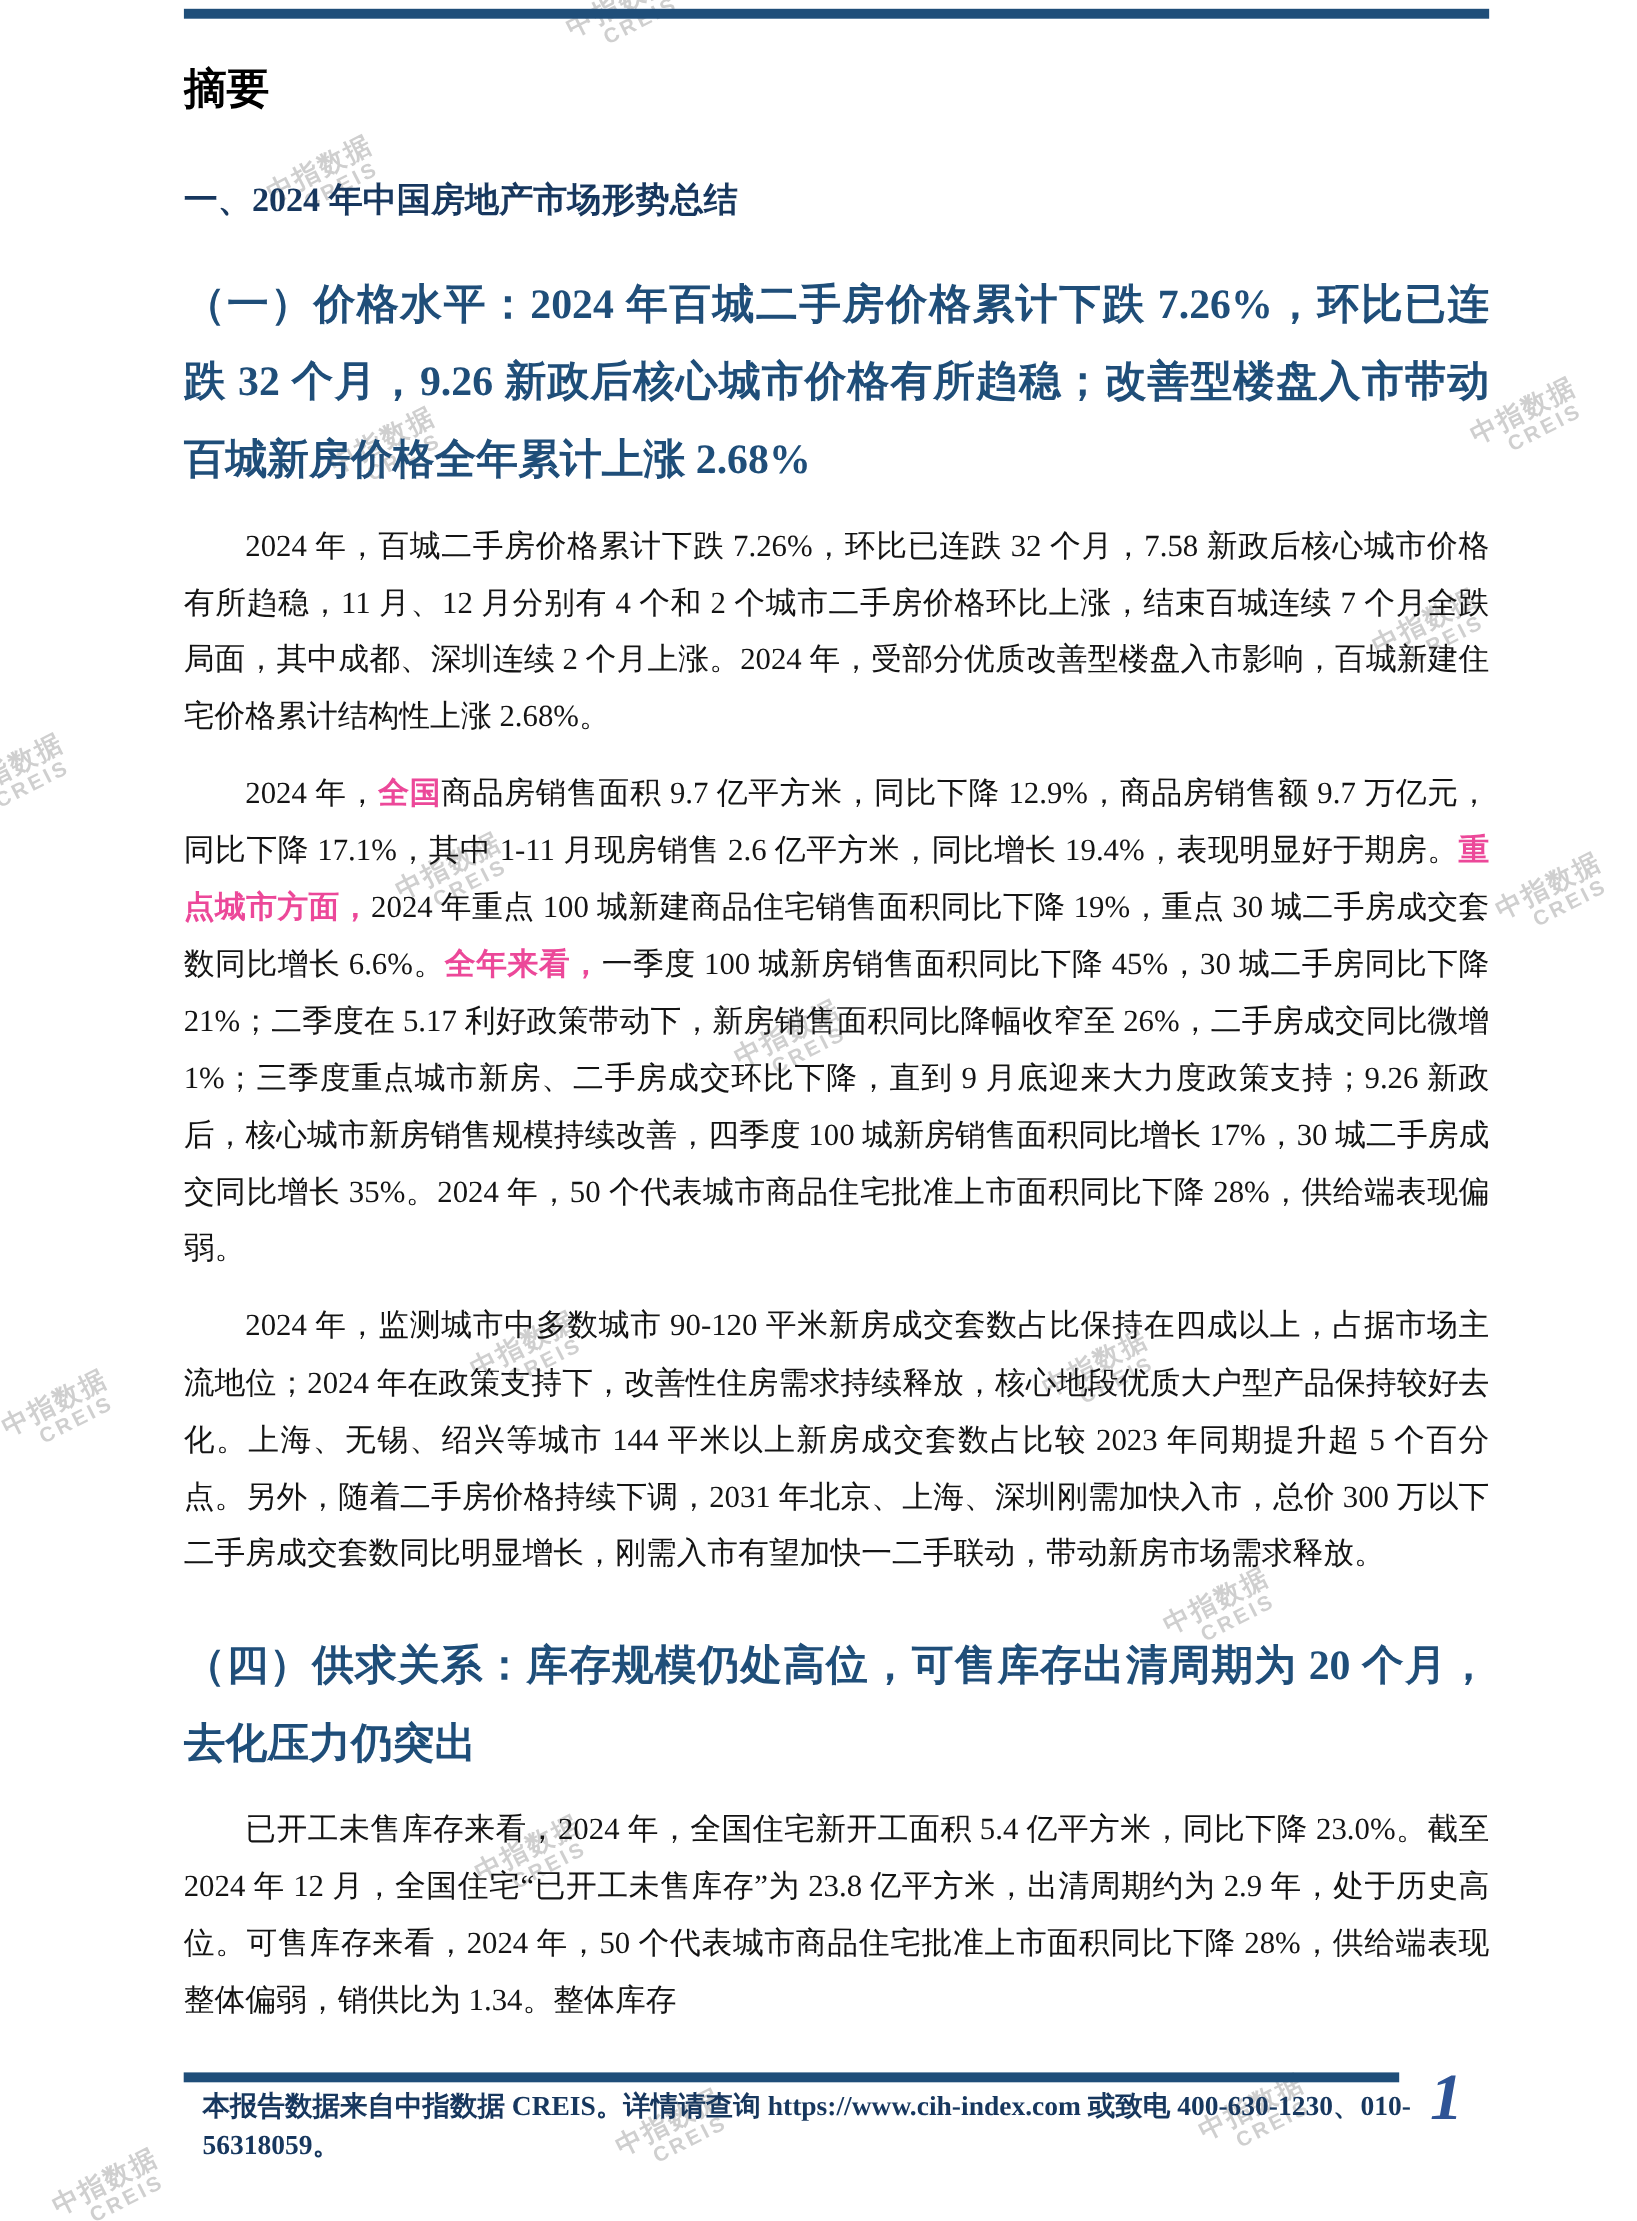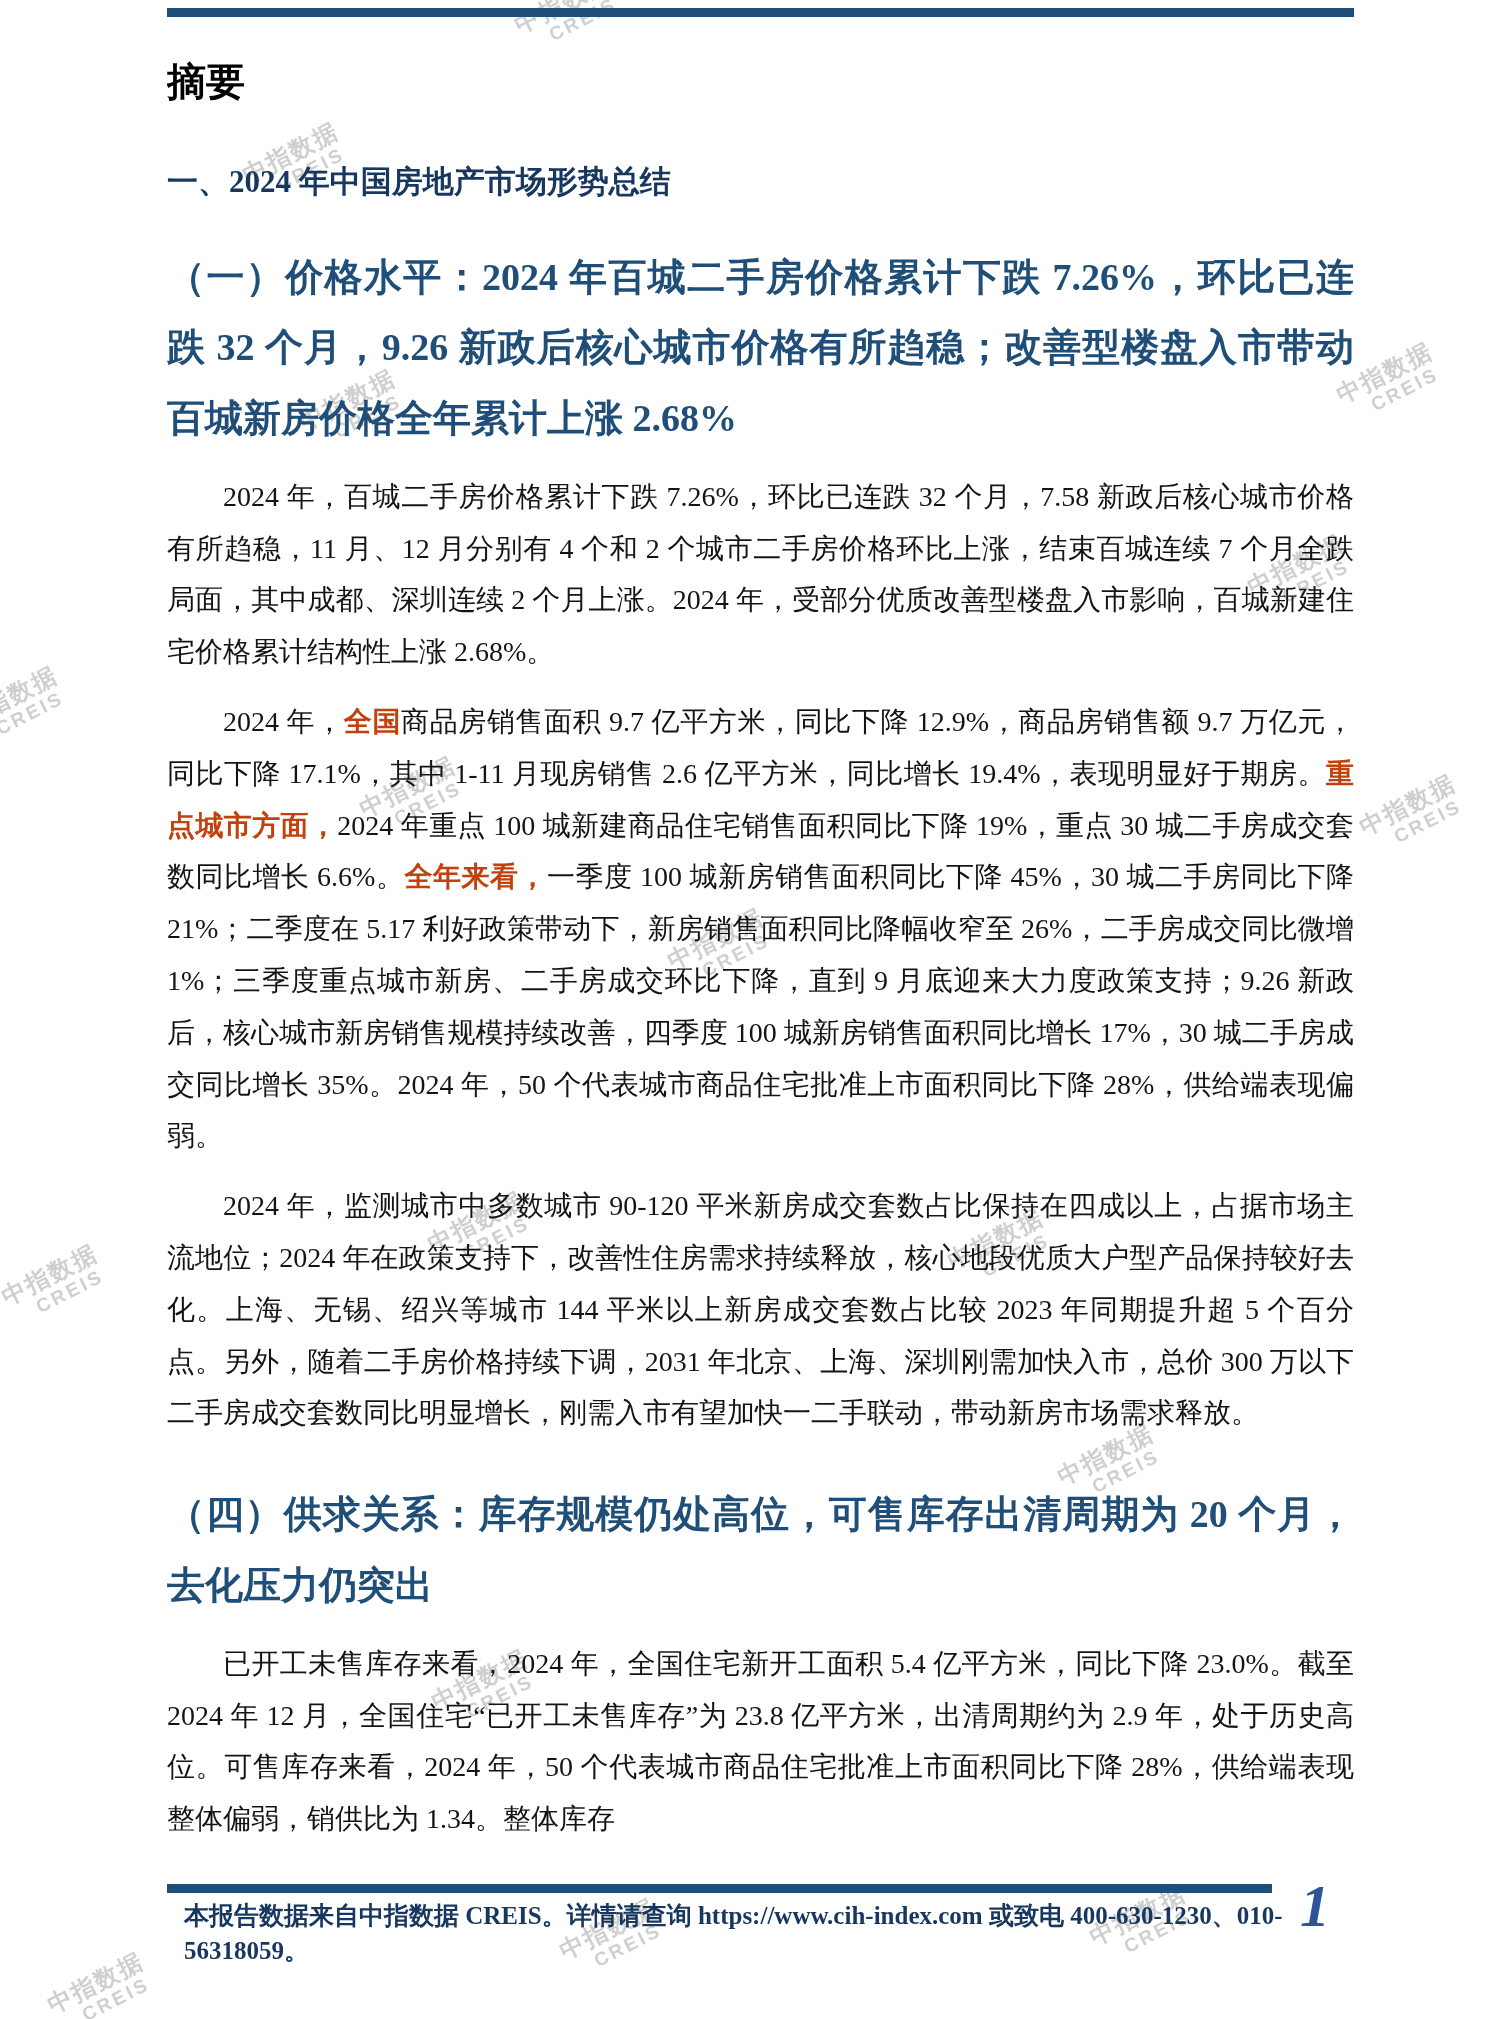--- a/index.html
+++ b/index.html
@@ -24,21 +24,21 @@
     margin:54px 0 0 0;font-size:31px;font-weight:bold;color:#17375E;line-height:1.3;
   }
   h3.sub-title{
     margin:40px 0 0 0;font-size:38px;font-weight:bold;color:#1F4E79;
     line-height:1.85;text-align:justify;
   }
   p.body-para{
     margin:18px 0 0 0;font-size:28px;color:#141414;line-height:1.85;
     text-align:justify;text-indent:2em;
   }
-  .seg-blue{color:#c2410c;font-weight:bold;}
+  .seg-blue{color:#ec4899;font-weight:bold;}
   
   .footer-rule{
     position:absolute;left:167px;top:1884px;width:1105px;height:9px;background:#1F4E79;
   }
   .footer-text{
     position:absolute;left:184px;top:1898px;width:1110px;margin:0;
     font-size:25px;font-weight:bold;color:#17375E;line-height:1.4;
   }
   .footer-url{text-decoration:none;color:#17375E;cursor:pointer;}
   .page-number{

